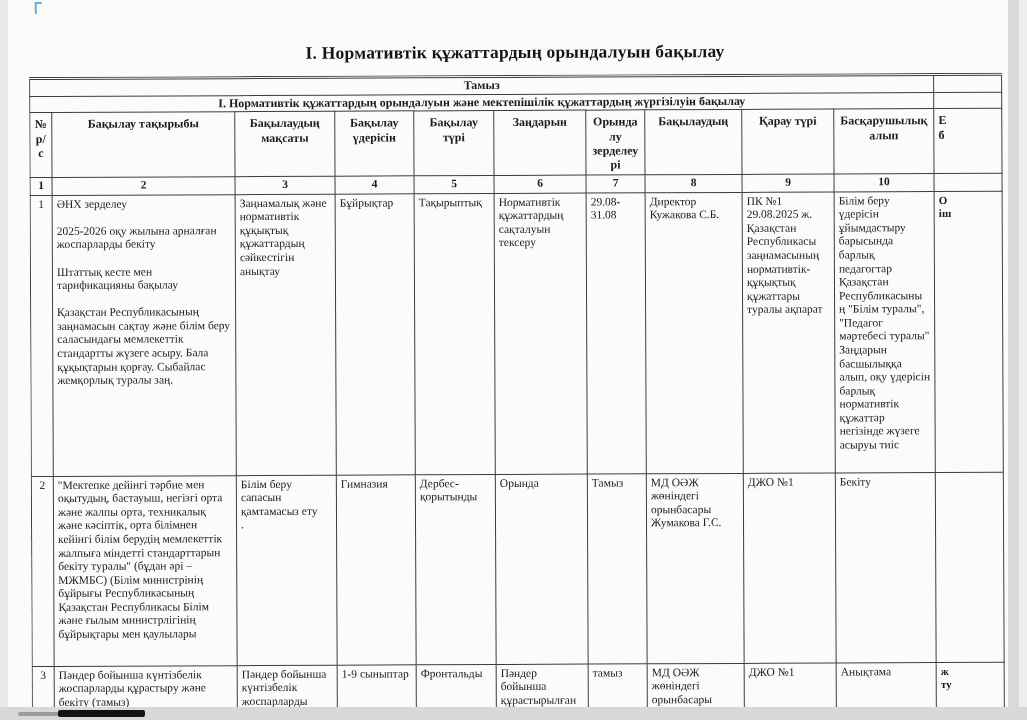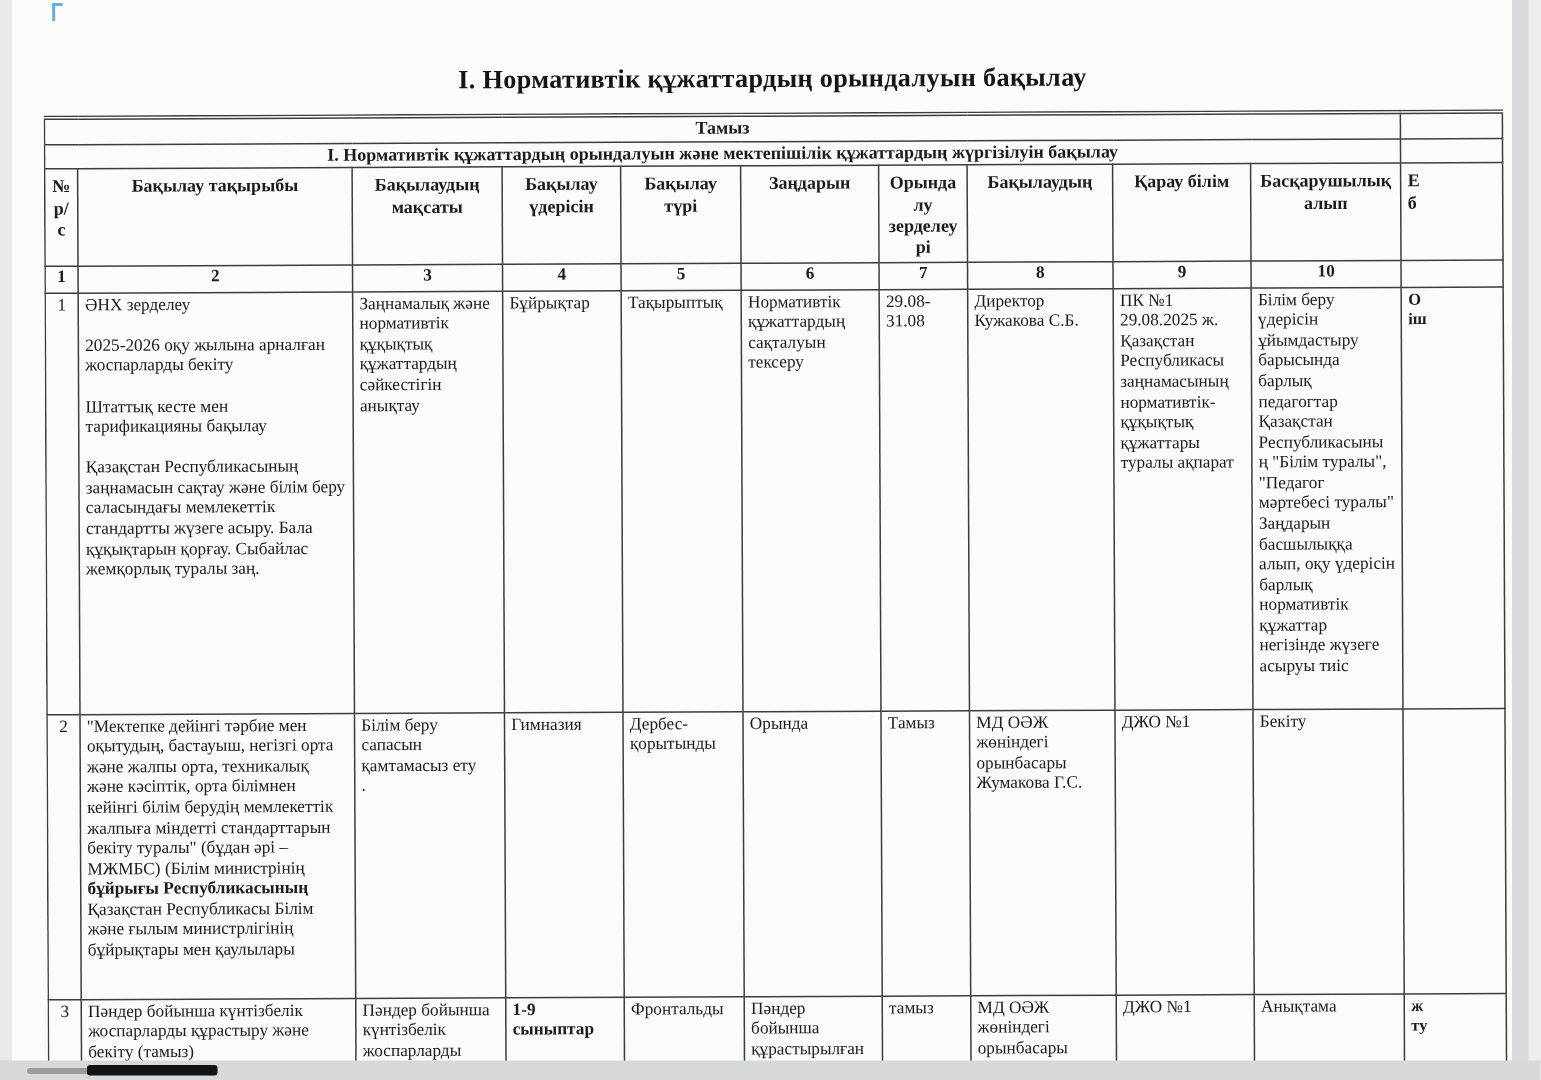--- a/index.html
+++ b/index.html
@@ -24,21 +24,21 @@
        font-size:11.5px; line-height:1.18; padding:2px 4px;
        white-space:pre-line; overflow-wrap:break-word; overflow:hidden; }
   table { border-top:3px double #3d3d3d; }
 
   .rt td, .rs td { font-weight:bold; text-align:center; font-size:12px; padding:1px 2px; line-height:1.1; }
   .rh td { font-weight:bold; text-align:center; font-size:12px; padding-top:4px; line-height:1.2; }
   .rn td { font-weight:bold; text-align:center; font-size:11.5px; padding:1px; }
   .rt { height:18px; } .rs { height:16px; } .rh { height:56px; } .rn { height:18px; }
   .r1 { height:281px; } .r2 { height:190px; } .r3 { height:90px; }
   td.num { text-align:center; }
-  .bold { font-weight:bold;margin-top:34px; }
+  .bold { font-weight:normal;margin-top:34px; }
   td.partial { text-align:left; font-weight:bold; font-size:11px; }
 
   .bottom-band { position:absolute; left:0; top:707px; width:1027px; height:13px; background:#d7d8da; }
   .bottom-streak-dark { position:absolute; left:58px; top:710px; width:87px; height:7px; background:#131313; border-radius:2px; }
   .bottom-streak-gray { position:absolute; left:18px; top:712px; width:42px; height:4px; background:#9b9c9e; border-radius:2px; }
 </style>
 </head>
 <body>
 
 <div class="stage">
@@ -86,21 +86,21 @@
 мақсаты</td>
           <td>Бақылау
 үдерісін</td>
           <td>Бақылау түрі</td>
           <td>Заңдарын</td>
           <td>Орында
 лу
 зерделеу
 рі</td>
           <td>Бақылаудың</td>
-          <td>Қарау білім</td>
+          <td>Қарау түрі</td>
           <td>Басқарушылық
 алып</td>
           <td style="text-align:left">Е
 б</td>
         </tr>
 
         <tr class="rn">
           <td>1</td>
           <td>2</td>
           <td>3</td>

